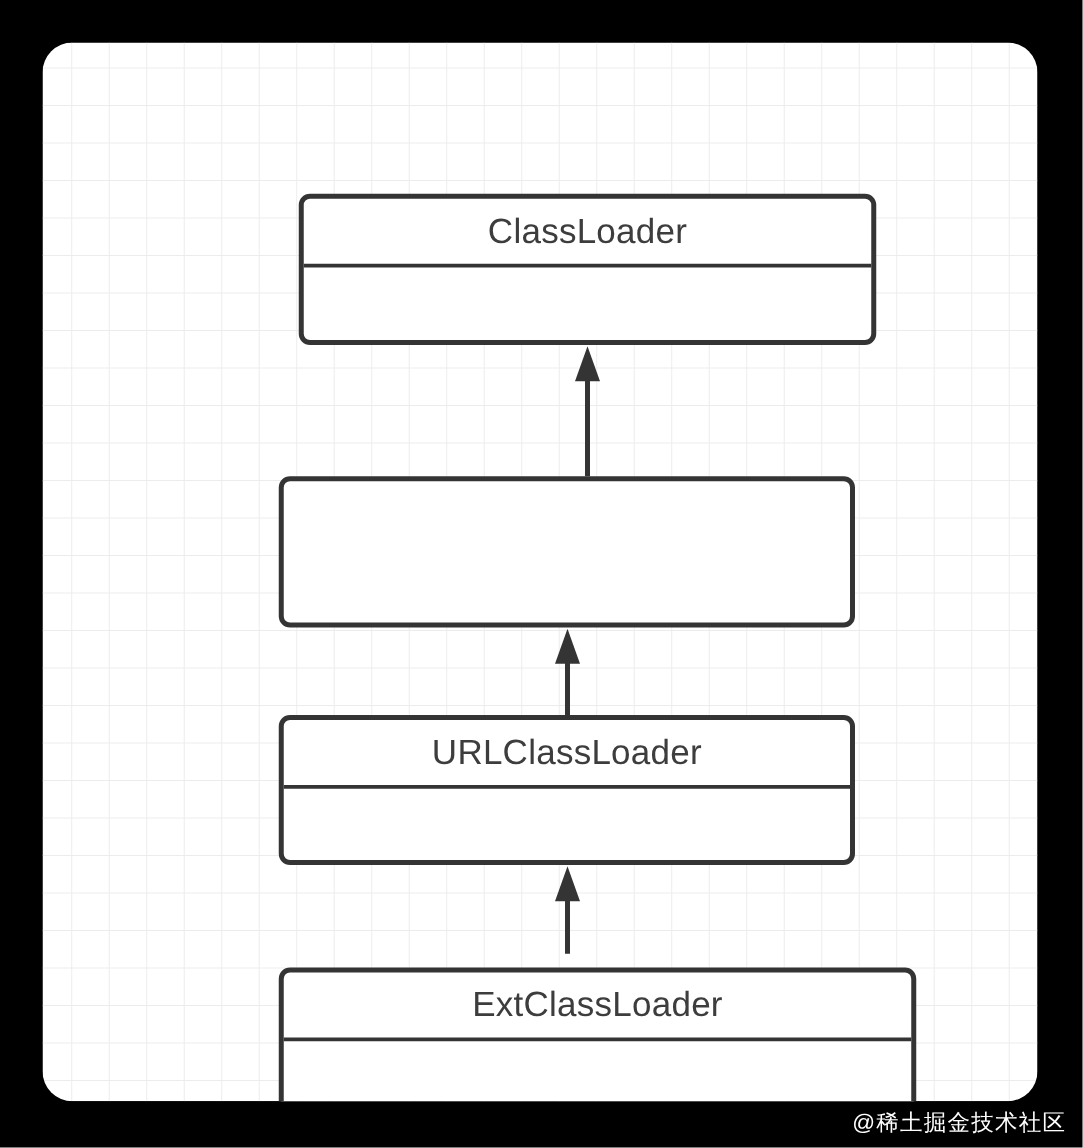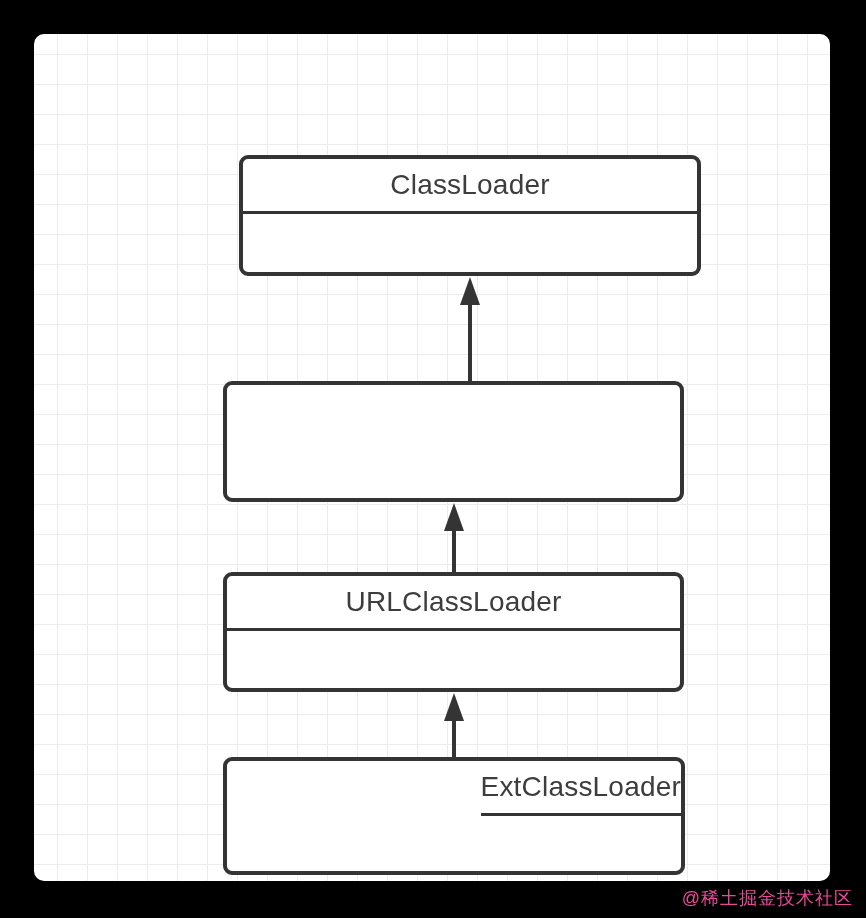--- a/index.html
+++ b/index.html
@@ -13,21 +13,21 @@
   .canvas{
     position:absolute;
     left:34px;top:34px;
     width:796px;height:847px;
     background-color:#ffffff;
     background-image:
       linear-gradient(to right,#ececec 1px,transparent 1px),
       linear-gradient(to bottom,#ececec 1px,transparent 1px);
     background-size:30px 30px;
     background-position:-7px -10px;
-    border-radius:10px;
+    border-radius:24px;
     overflow:hidden;
   }
   .class-box{
     position:absolute;
     box-sizing:border-box;
     background:#fff;
     border:4px solid #343434;
     border-radius:9px;
     display:flex;
     flex-direction:column;
@@ -43,21 +43,21 @@
     font-weight:500;
     color:#3d3d3d;
     letter-spacing:0.2px;
   }
   .class-box .body{
     flex:1;
   }
   #box-classloader       {left:205px;top:121px;width:462px;height:121px;}
   #box-secureclassloader {left:189px;top:347px;width:461px;height:121px;}
   #box-urlclassloader    {left:189px;top:538px;width:461px;height:120px;}
-  #box-extclassloader    {left:189px;top:723px;width:462px;height:118px;align-items:flex-end;}
+  #box-extclassloader    {left:189px;top:740px;width:510px;height:118px;}
 
   .arrow{
     position:absolute;
     width:20px;
     display:flex;
     flex-direction:column;
     align-items:center;
   }
   .arrow .head{
     width:0;height:0;
@@ -73,21 +73,21 @@
   }
   #arrow-1{left:426px;top:243px;height:104px;}
   #arrow-2{left:410px;top:469px;height:69px;}
   #arrow-3{left:410px;top:659px;height:70px;}
 
   .watermark{
     position:absolute;
     right:13px;
     top:886px;
     font-size:18px;
-    color:#ec4899;
+    color:#ffffff;
     letter-spacing:1px;
     white-space:nowrap;
     text-align:right;
   }
 </style>
 </head>
 <body>
 
 <div class="canvas">
 

